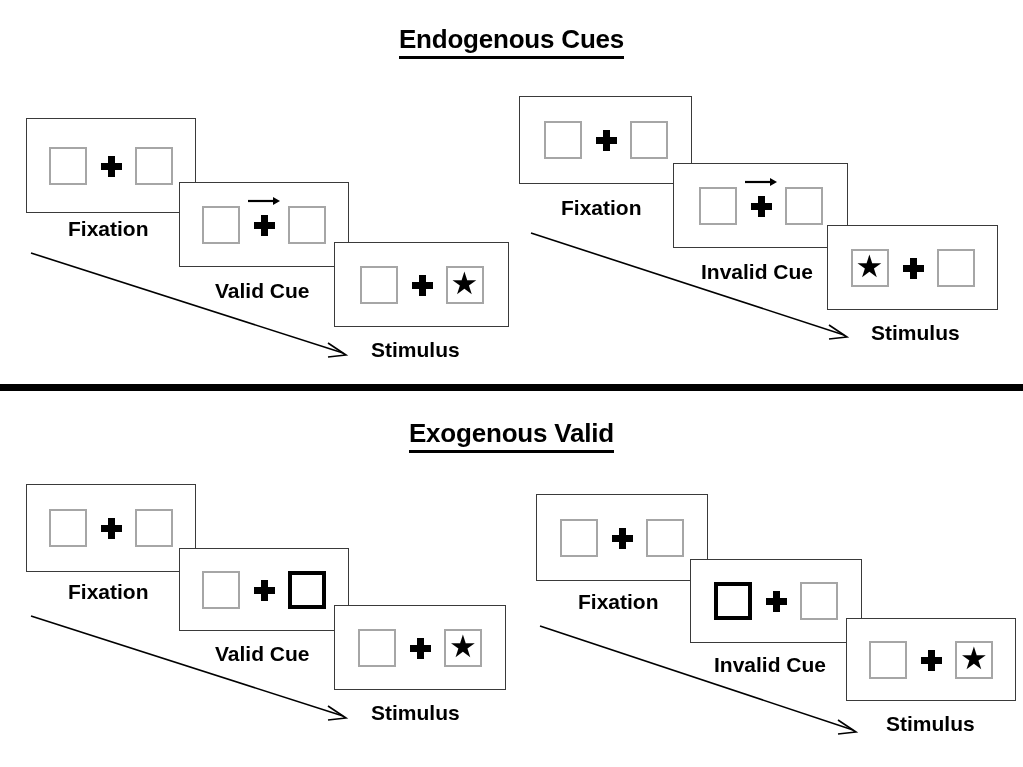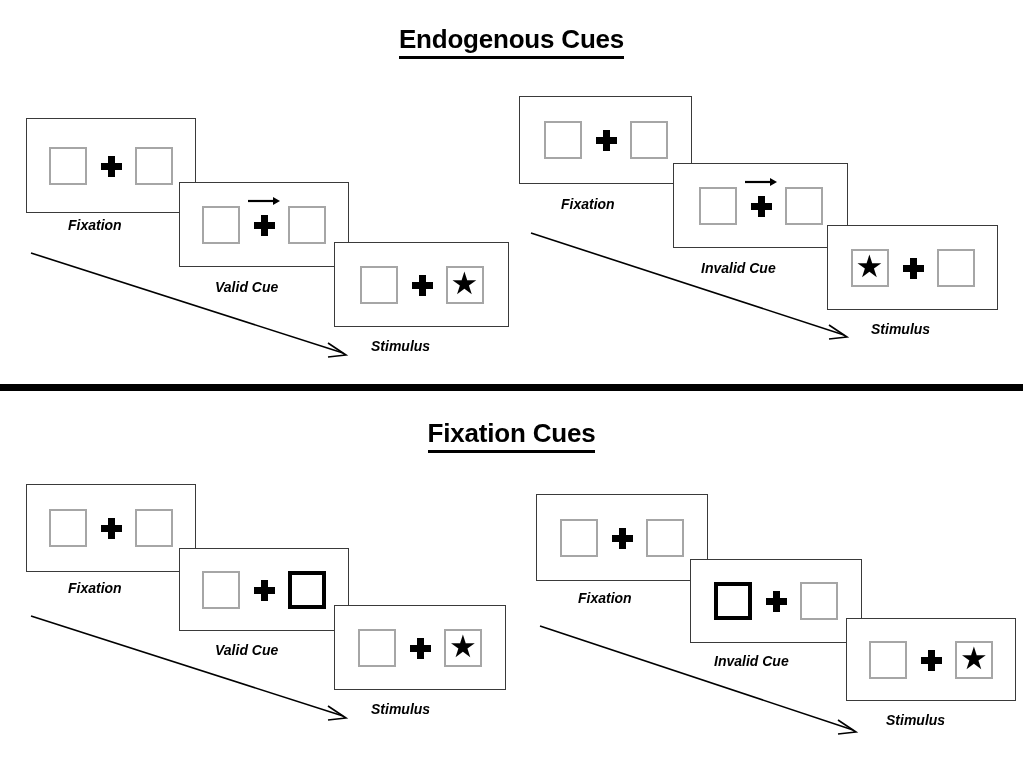--- a/index.html
+++ b/index.html
@@ -105,24 +105,23 @@
     left: 50%;
     transform: translateX(-50%);
     top: -20px;
     width: 34px;
     height: 12px;
   }
 
   
   .caption {
     position: absolute;
-    font-size: 14px;
+    font-size: 21px;
     font-weight: bold;
     white-space: nowrap;
-    font-style: italic;
   }
 
   
   .time-arrow {
     position: absolute;
     pointer-events: none;
   }
 </style>
 </head>
 <body>
@@ -205,21 +204,21 @@
 <div class="caption" style="left:871px; top:321px;">Stimulus</div>
 
 <svg class="time-arrow" style="left:528px; top:225px; width:330px; height:125px;" viewBox="0 0 330 125">
   <line x1="3" y1="8" x2="316" y2="110" stroke="#000" stroke-width="1.6"></line>
   <polyline points="301,100 319,112 301,114" fill="none" stroke="#000" stroke-width="1.6"></polyline>
 </svg>
 
 <div class="divider" style="top:384px;"></div>
 
 <div class="section-title" style="top:418px;">
-  <span class="ttl">Fixation Cues</span>
+  <span class="ttl">Exogenous Valid</span>
 </div>
 
 <div class="panel" style="left:26px; top:484px; width:170px; height:88px;">
   <div class="panel-inner">
     <div class="sq"></div>
     <div class="plus"></div>
     <div class="sq"></div>
   </div>
 </div>
 <div class="caption" style="left:68px; top:580px;">Fixation</div>

